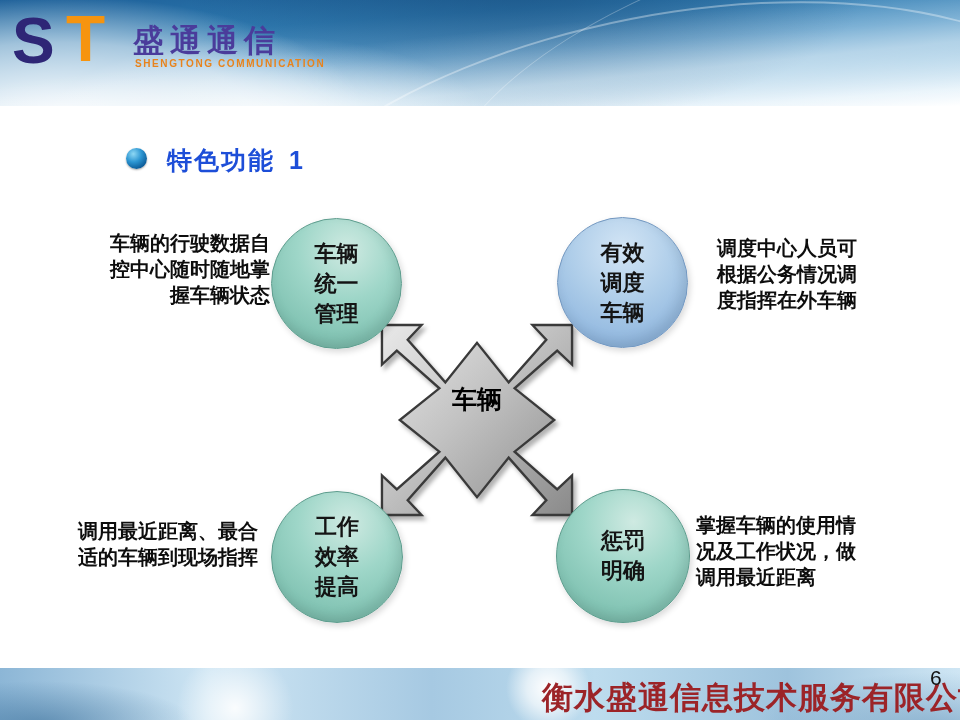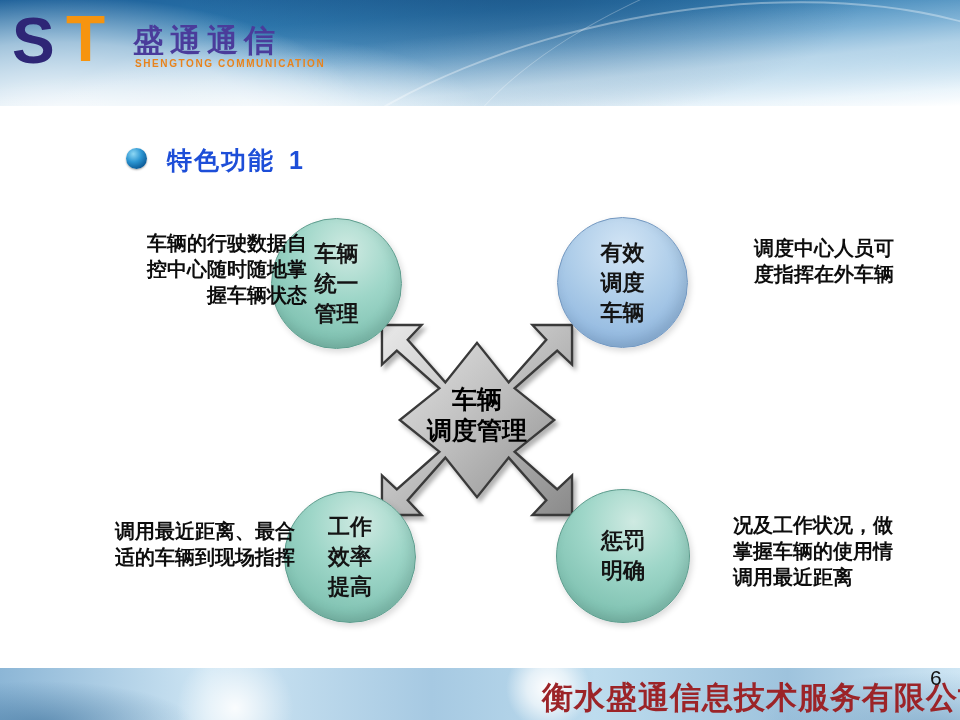--- a/index.html
+++ b/index.html
@@ -38,25 +38,25 @@
     font-family:"DejaVu Serif", serif; font-size:25px; line-height:31px; font-weight:600; color:#000;}
 
   
   .bubble{position:absolute; border-radius:50%; display:flex; align-items:center; justify-content:center;
     text-align:center; font-weight:600; font-size:22px; line-height:30px; color:#141414;
     box-shadow: inset -4px -6px 12px rgba(0,0,0,.10), 2px 3px 6px rgba(0,0,0,.15);}
   .bubble.teal{background:radial-gradient(circle at 58% 24%, #cfeae2 0%, #9ed6c8 40%, #83c4b4 72%, #6bab9b 100%); border:1px solid #5d9c8d;}
   .bubble.blue{background:radial-gradient(circle at 50% 24%, #d3e5f5 0%, #aecde9 45%, #93b9e0 78%, #7fa9d4 100%); border:1px solid #7297c0;}
   .b-tl{left:271px; top:218px; width:129px; height:129px;}
   .b-tr{left:557px; top:217px; width:129px; height:129px;}
-  .b-bl{left:284px; top:491px; width:130px; height:130px;}
+  .b-bl{left:271px; top:491px; width:130px; height:130px;}
   .b-br{left:556px; top:489px; width:132px; height:132px;}
 
   
-  .desc{position:absolute; font-weight:bold; font-size:20px; line-height:26px; color:#0d0d0d;margin-left:37px;}
+  .desc{position:absolute; font-weight:bold; font-size:20px; line-height:26px; color:#0d0d0d;}
   .d-tl{left:95px;  top:230px; width:175px; text-align:right;}
   .d-tr{left:696px; top:235px; width:182px; text-align:center;}
   .d-bl{left:78px;  top:518px; width:192px; text-align:left;}
   .d-br{left:696px; top:512px; width:186px; text-align:left;}
 
   
   .footer{position:absolute; left:0; bottom:0; width:960px; height:52px; overflow:hidden;
     background:
       radial-gradient(circle 60px at 548px 20px, rgba(255,255,255,1) 0%, rgba(255,255,255,.65) 35%, rgba(255,255,255,0) 70%),
       radial-gradient(circle 90px at 235px 40px, rgba(255,255,255,.9) 0%, rgba(255,255,255,0) 65%),
@@ -94,21 +94,20 @@
         <stop offset="1" stop-color="#8a8a8a"></stop>
       </linearGradient>
     </defs>
     <path d="M 4 4 L 44 4 L 30 19 L 68 62 L 100 22 L 132 62 L 170 19 L 156 4 L 196 4
          L 196 44 L 181 30 L 138 68 L 178 100 L 138 132 L 181 170 L 196 156 L 196 196
          L 156 196 L 170 181 L 132 138 L 100 178 L 68 138 L 30 181 L 44 196 L 4 196
          L 4 156 L 19 170 L 62 132 L 22 100 L 62 68 L 19 30 L 4 44 Z" fill="url(#crossGrad)" stroke="#3a3a3a" stroke-width="2.4" stroke-linejoin="miter"></path>
   </svg>
   <div class="cross-label">
     <div>车辆</div>
-    <div>调度管理</div>
   </div>
 
   <div class="bubble teal b-tl">
     <div>
       <div>车辆</div>
       <div>统一</div>
       <div>管理</div>
     </div>
   </div>
   <div class="bubble blue b-tr">
@@ -132,29 +131,30 @@
     </div>
   </div>
 
   <div class="desc d-tl">
     <div>车辆的行驶数据自</div>
     <div>控中心随时随地掌</div>
     <div>握车辆状态</div>
   </div>
   <div class="desc d-tr">
     <div>调度中心人员可</div>
+    <div>根据公务情况调</div>
     <div>度指挥在外车辆</div>
   </div>
   <div class="desc d-bl">
     <div>调用最近距离、最合</div>
     <div>适的车辆到现场指挥</div>
   </div>
   <div class="desc d-br">
+    <div>掌握车辆的使用情</div>
     <div>况及工作状况，做</div>
-    <div>掌握车辆的使用情</div>
     <div>调用最近距离</div>
   </div>
 
   <div class="footer">
     <div class="company">衡水盛通信息技术服务有限公司</div>
   </div>
   <div class="page-num">6</div>
 
 </div>
 

